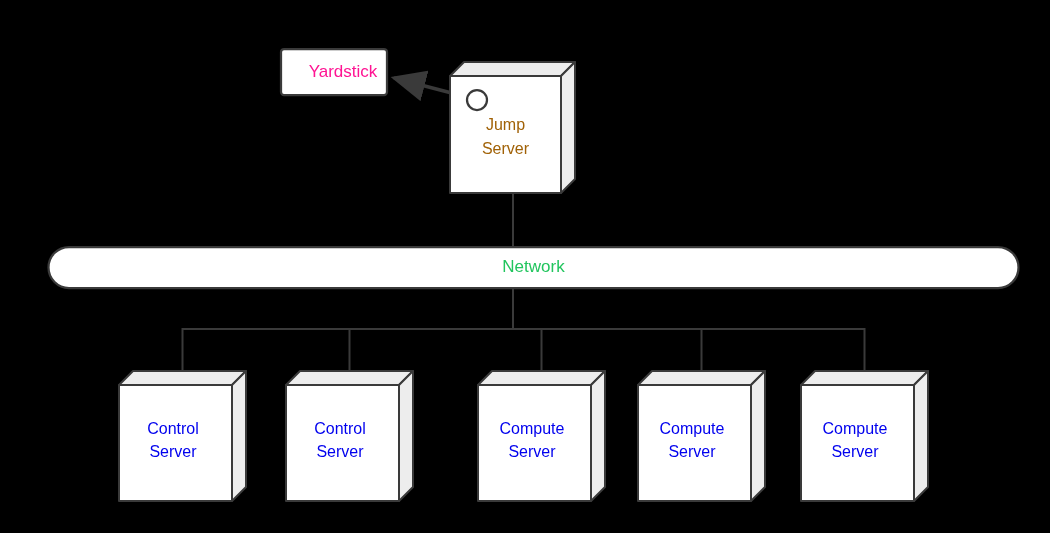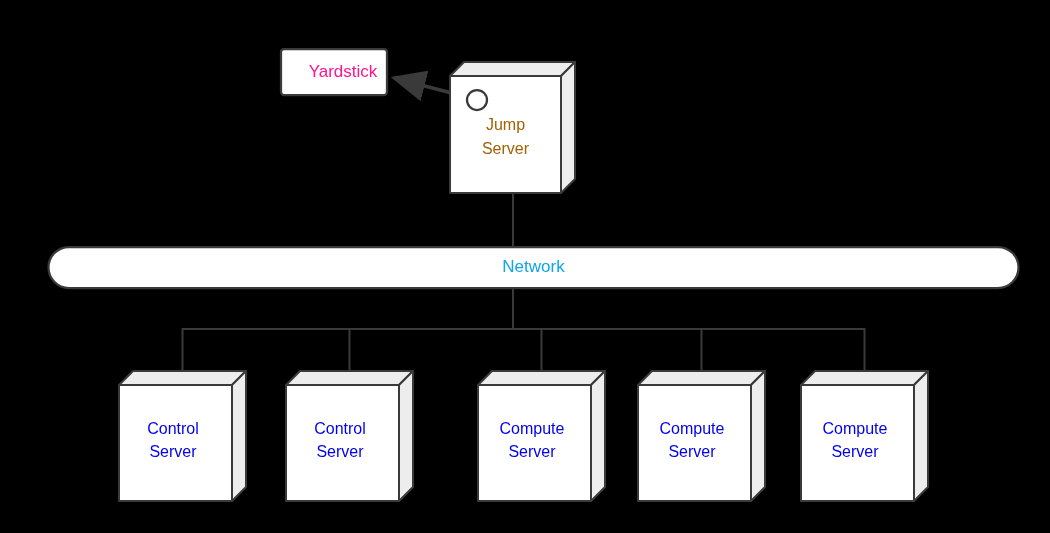--- a/index.html
+++ b/index.html
@@ -35,21 +35,21 @@
     color: #ff1493;
     font-size: 17px;
   }
   .label-jump {
     left: 450px; top: 80px; width: 111px; height: 113px;
     color: #a16207;
     font-size: 16px;
   }
   .label-network {
     left: 48px; top: 246px; width: 971px; height: 42px;
-    color: #0ea5e9;
+    color: #22c55e;
     font-size: 17px;
   }
   .label-server {
     top: 385px; width: 108px; height: 110px;
     color: #0000ee;
     font-size: 16px;
   }
   .label-server.s1 { left: 119px; }
   .label-server.s2 { left: 286px; }
   .label-server.s3 { left: 478px; }

